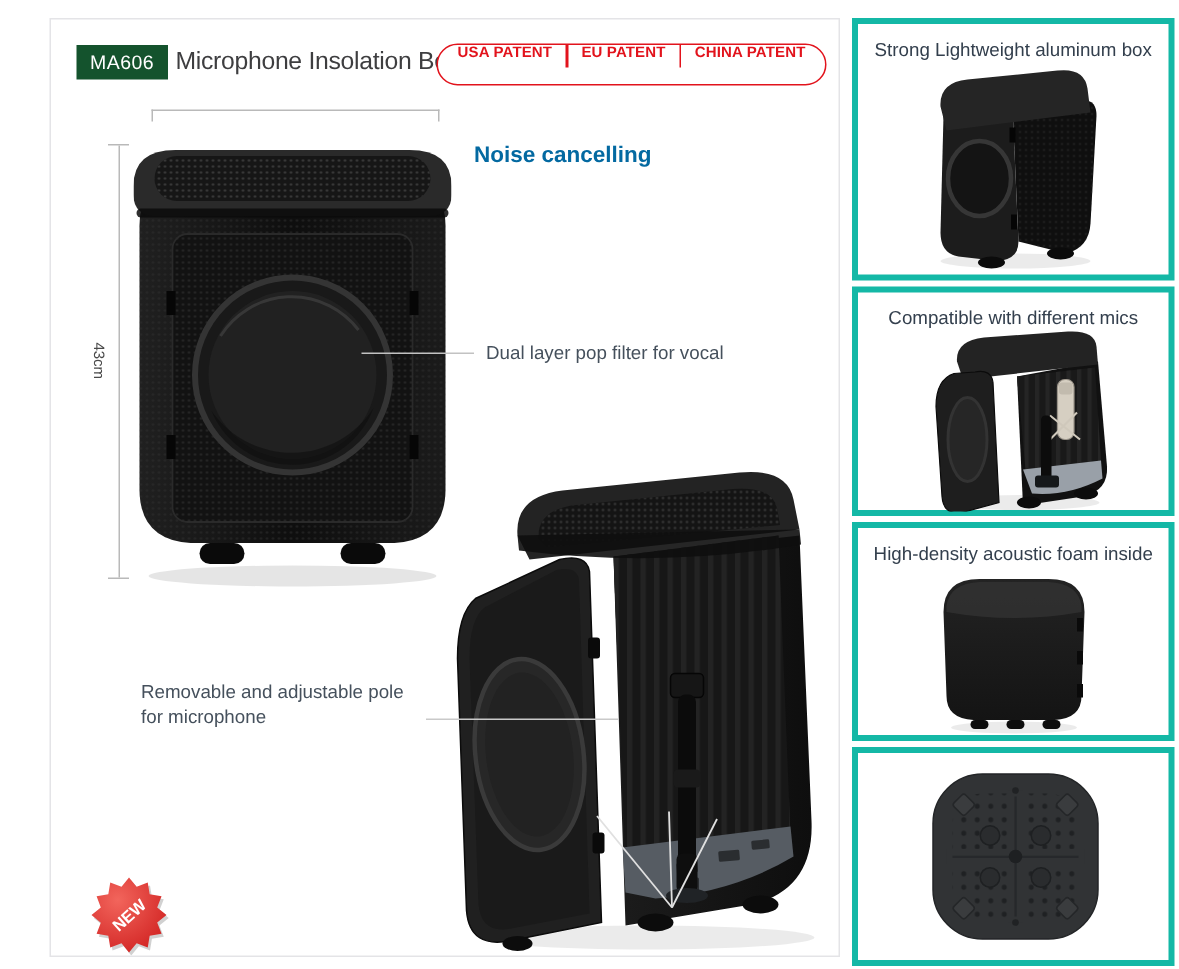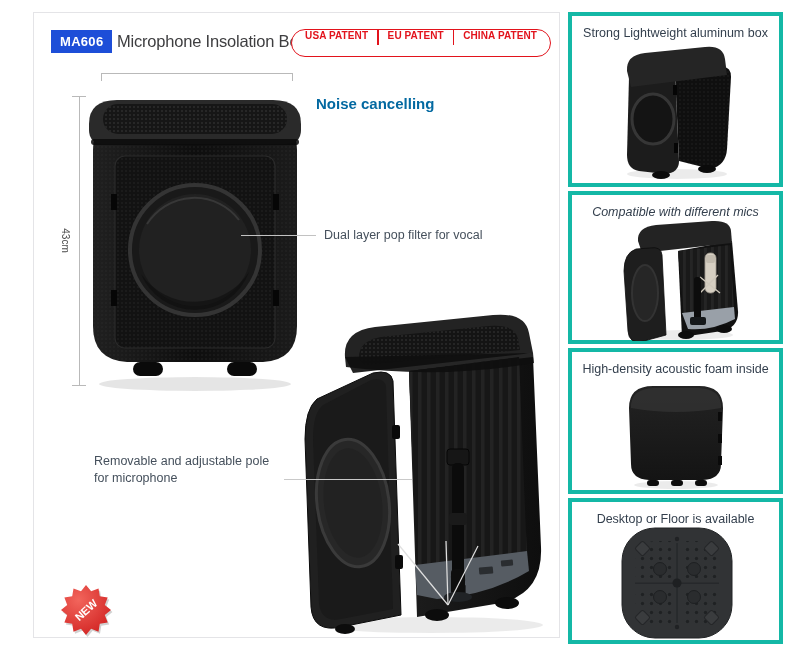--- a/index.html
+++ b/index.html
@@ -5,21 +5,21 @@
   * { margin:0; padding:0; box-sizing:border-box; }
   html,body { width:786px; height:646px; background:#ffffff; overflow:hidden;
               font-family:"Liberation Sans", sans-serif; }
   .page { position:relative; width:786px; height:646px; background:#fff; }
 
   
   .main-panel { position:absolute; left:33px; top:12px; width:527px; height:626px;
                 border:1px solid #e4e4e7; background:#fff; }
 
   .model-badge { position:absolute; left:17px; top:17px; height:23px; padding:0 9px;
-                 background:#1d4ed8; color:#fff; font-size:13px; font-weight:bold;
+                 background:#14532d; color:#fff; font-size:13px; font-weight:normal;
                  display:flex; align-items:center; letter-spacing:.3px; }
   .page-title { position:absolute; left:83px; top:19px; font-size:16.5px; color:#3e3e40;
                 letter-spacing:-0.2px; }
 
   .patent-pill { position:absolute; right:8px; top:16px; height:28px;
                  border:1.5px solid #e2131c; border-radius:15px;
                  display:flex; padding:0 4px; background:#fff; }
   .patent-item { font-size:10px; font-weight:bold; color:#e2131c; padding:0 9px;
                  white-space:nowrap; letter-spacing:.1px; }
   .patent-divider { width:1.5px; height:15px; background:#e2131c; }
@@ -58,21 +58,21 @@
   .anno-stem-svg  { position:absolute; left:360px; top:524px; }
 
   .closed-box { position:absolute; left:55px; top:81px; }
   .open-box   { position:absolute; left:267px; top:294px; }
   .new-badge  { position:absolute; left:25px; top:570px; }
 
   
   .sidebar { position:absolute; left:568px; top:12px; width:215px; }
   .side-panel { width:215px; border:4px solid #14b8a6; background:#fff; margin-bottom:4px;
                 display:flex; flex-direction:column; align-items:center; }
-  .side-panel.p1 { height:175px; } .side-panel.p2 { height:153px;font-style:italic; }
+  .side-panel.p1 { height:175px; } .side-panel.p2 { height:153px; }
   .side-panel.p3 { height:146px; } .side-panel.p4 { height:146px; }
   .side-caption { font-size:12.5px; color:#333f4d; margin-top:10px; text-align:center;
                   white-space:nowrap; }
   .side-img { flex:1; display:flex; align-items:center; justify-content:center; }
 </style>
 </head>
 <body>
 
 <div class="page">
 
@@ -298,21 +298,20 @@
           <rect x="97" y="58" width="4" height="9" fill="#0a0a0a"></rect>
           <rect x="97" y="80" width="4" height="9" fill="#0a0a0a"></rect>
           <rect x="26" y="104" width="12" height="6" rx="3" fill="#0c0c0c"></rect>
           <rect x="50" y="104" width="12" height="6" rx="3" fill="#0c0c0c"></rect>
           <rect x="74" y="104" width="12" height="6" rx="3" fill="#0c0c0c"></rect>
         </svg>
       </div>
     </div>
 
     <div class="side-panel p4">
-      <div class="side-caption">Desktop or Floor is available</div>
       <div class="side-img">
         <svg width="130" height="112" viewBox="0 0 130 112">
           <defs>
             <pattern id="p4d" width="9" height="9" patternUnits="userSpaceOnUse">
               <circle cx="4.5" cy="4.5" r="1.7" fill="#1f2123"></circle>
             </pattern>
           </defs>
           <rect x="11" y="1" width="110" height="110" rx="33" fill="#313335" stroke="#232527"></rect>
           <rect x="24" y="14" width="84" height="84" rx="20" fill="url(#p4d)"></rect>
           <rect x="20" y="51" width="92" height="10" fill="#313335"></rect>

